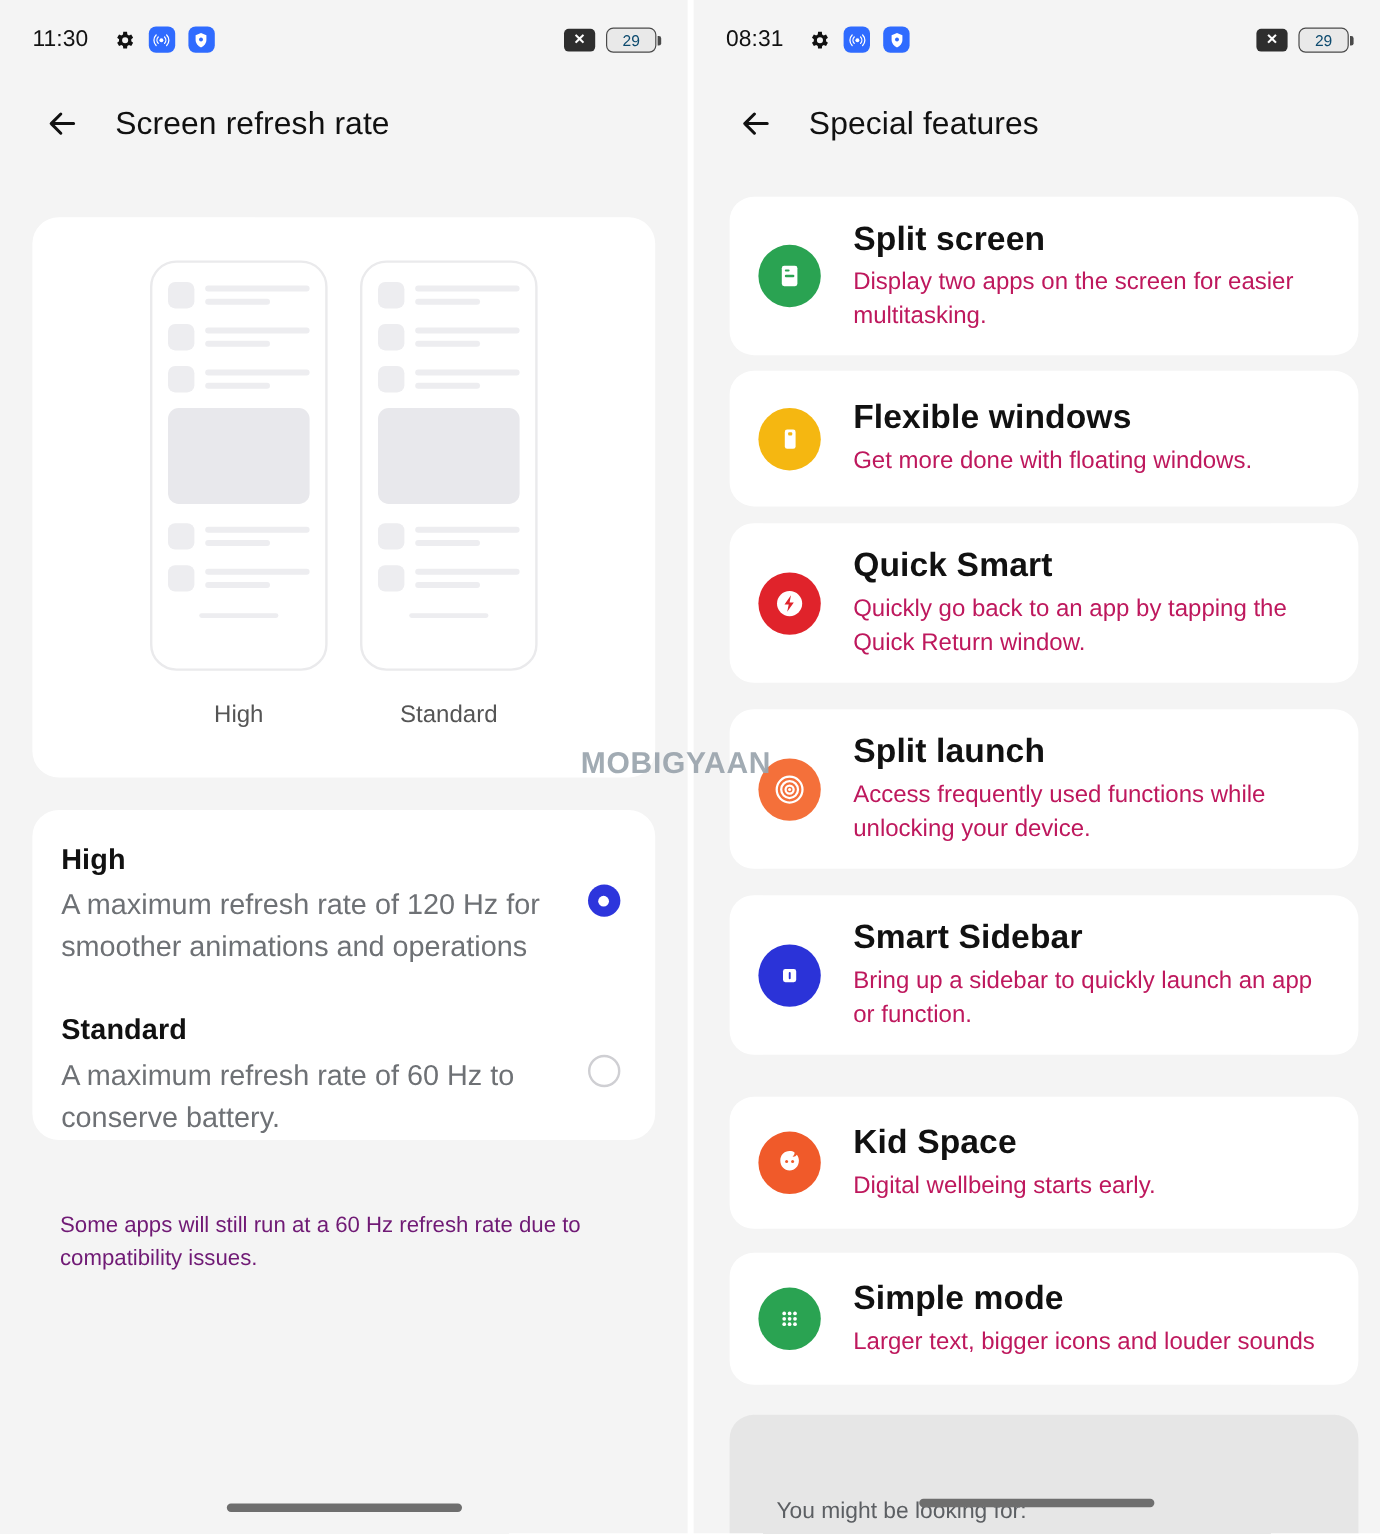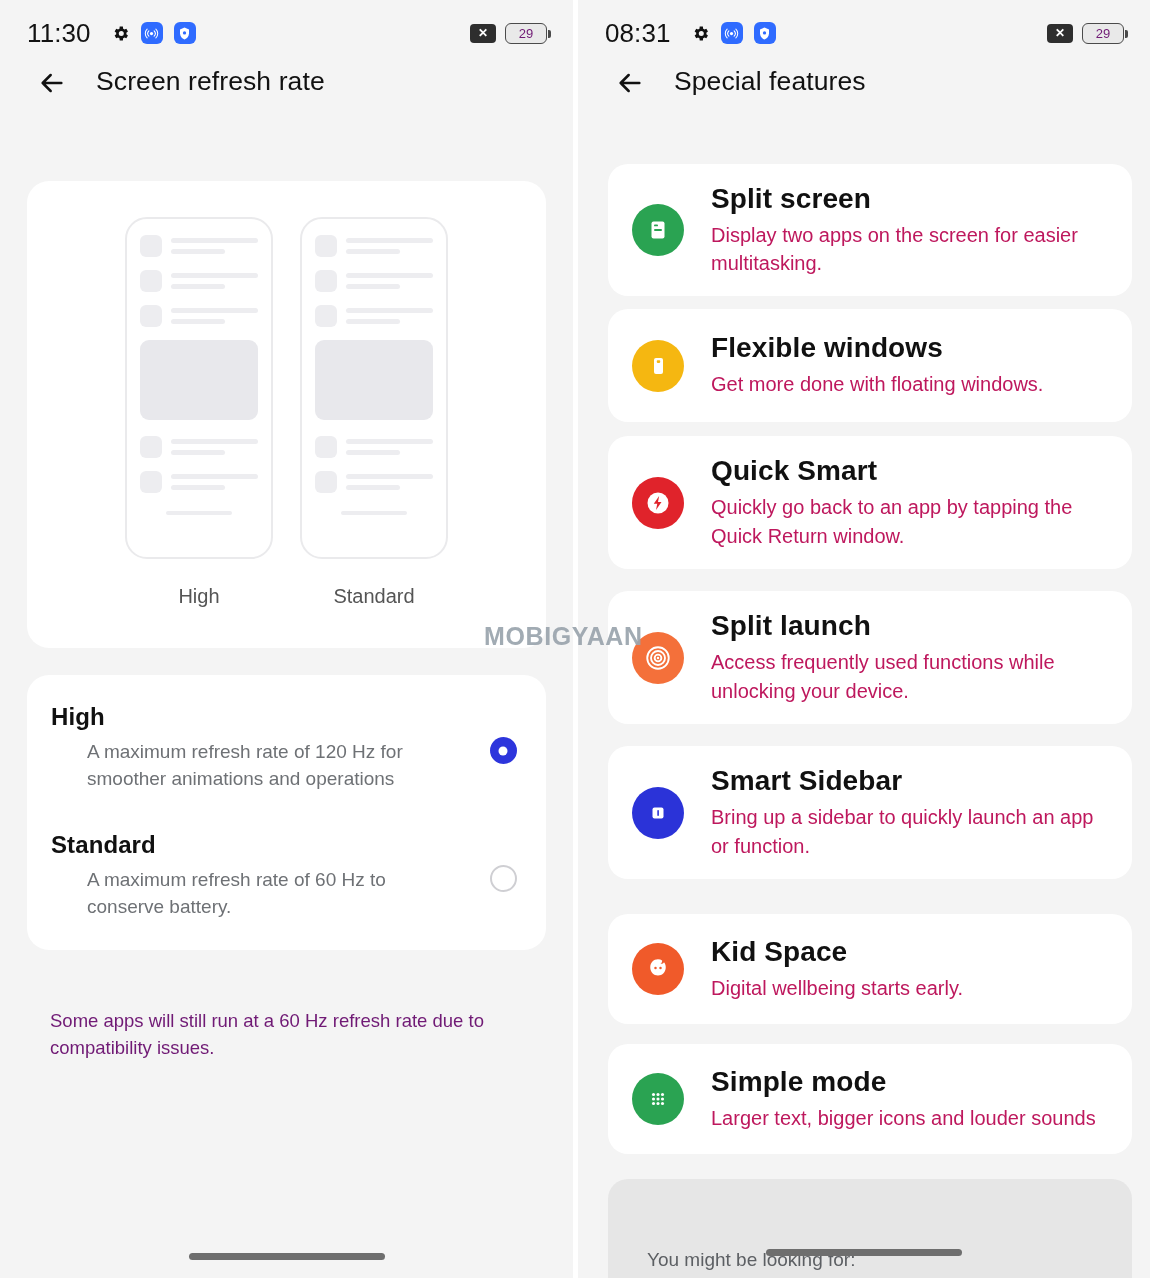--- a/index.html
+++ b/index.html
@@ -13,49 +13,49 @@
   .panel { position: relative; height: 1278px; background: #f4f4f4; overflow: hidden; }
   .panel-left  { width: 573px; }
   .divider { width: 5px; height: 1278px; background: #ffffff; flex: 0 0 5px; }
   .panel-right { width: 572px; }
 
   
   .statusbar {
     height: 66px; display: flex; align-items: center;
     padding: 0 26px 0 27px; gap: 0;
   }
-  .clock { font-size: 26px; color: #121212; letter-spacing: .1px; font-weight: 400; }
+  .clock { font-size: 19px; color: #121212; letter-spacing: .1px; font-weight: 400; }
   .sb-left { display: flex; align-items: center; gap: 11px; }
   .sb-spacer { flex: 1 1 auto; }
   .sb-right { display: flex; align-items: center; gap: 9px; }
 
   .gear { width: 19px; height: 19px; position: relative; display: inline-block; }
   .gear svg { display: block; }
   .sq-icon {
     width: 22px; height: 22px; border-radius: 6px; background: #2f6bff;
     display: flex; align-items: center; justify-content: center;
   }
   .xbadge {
     width: 26px; height: 19px; border-radius: 4px; background: #2e2e2e;
     display: flex; align-items: center; justify-content: center;
     color: #fff; font-size: 12px; line-height: 1; font-weight: 700;
   }
   .battery {
     width: 42px; height: 21px; border: 1.6px solid #4a4a4a; border-radius: 6px;
     display: flex; align-items: center; justify-content: center;
-    color: #701a75; font-size: 13px; font-weight: 500; position: relative;
+    color: #0c4a6e; font-size: 13px; font-weight: 500; position: relative;
     background: #e9e9e9;
   }
   .battery::after {
     content: ""; position: absolute; right: -5px; top: 6px;
     width: 3px; height: 8px; background: #4a4a4a; border-radius: 0 2px 2px 0;
   }
 
   
-  .pagehead { display: flex; align-items: flex-start; height: 74px; padding: 0 0 0 35px; gap: 27px; }
+  .pagehead { display: flex; align-items: center; height: 74px; padding: 0 0 0 35px; gap: 27px; }
   .backarrow { width: 34px; height: 34px; display: flex; align-items: center; justify-content: center; }
   .page-title { font-size: 26.5px; color: #111111; font-weight: 500; letter-spacing: .1px; }
 
   
   .preview-card {
     position: absolute; left: 27px; top: 181px; width: 519px; height: 467px;
     background: #ffffff; border-radius: 22px;
   }
   .phones { display: flex; justify-content: center; gap: 27px; padding-top: 36px; }
   .phone {
@@ -75,21 +75,21 @@
 
   
   .options-card {
     position: absolute; left: 27px; top: 675px; width: 519px; height: 275px;
     background: #ffffff; border-radius: 22px; padding: 28px 26px 0 24px;
   }
   .option { display: flex; align-items: flex-start; }
   .option + .option { margin-top: 38px; }
   .opt-text { flex: 1; padding-right: 18px; }
   .opt-title { font-size: 24px; font-weight: 700; color: #111111; letter-spacing: .1px; }
-  .opt-desc { font-size: 19px; color: #6e7175; line-height: 1.44; margin-top: 7px; margin-left: 36px; }
+  .opt-desc { font-size: 24px; color: #6e7175; line-height: 1.44; margin-top: 7px; }
   .radio-wrap { width: 34px; flex: 0 0 34px; display: flex; align-items: center; justify-content: center; padding-top: 34px; }
   .radio { width: 27px; height: 27px; border-radius: 50%; border: 2px solid #cfcfd3; background: #fff; }
   .radio.on { border: none; background: #2d35dc; position: relative; }
   .radio.on::after {
     content: ""; position: absolute; left: 50%; top: 50%;
     width: 9px; height: 9px; border-radius: 50%; background: #ffffff;
     transform: translate(-50%, -50%);
   }
 
   .footnote {

